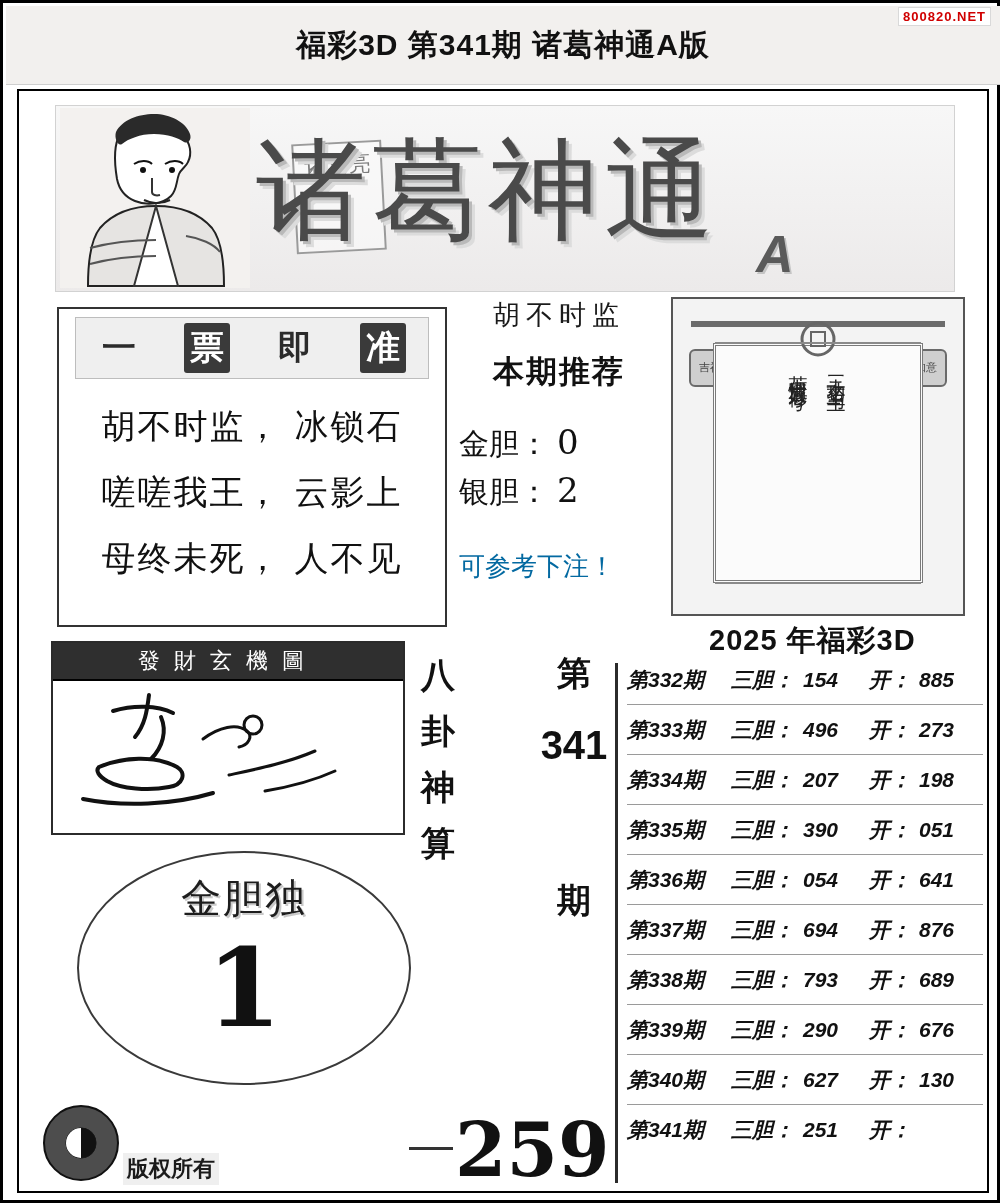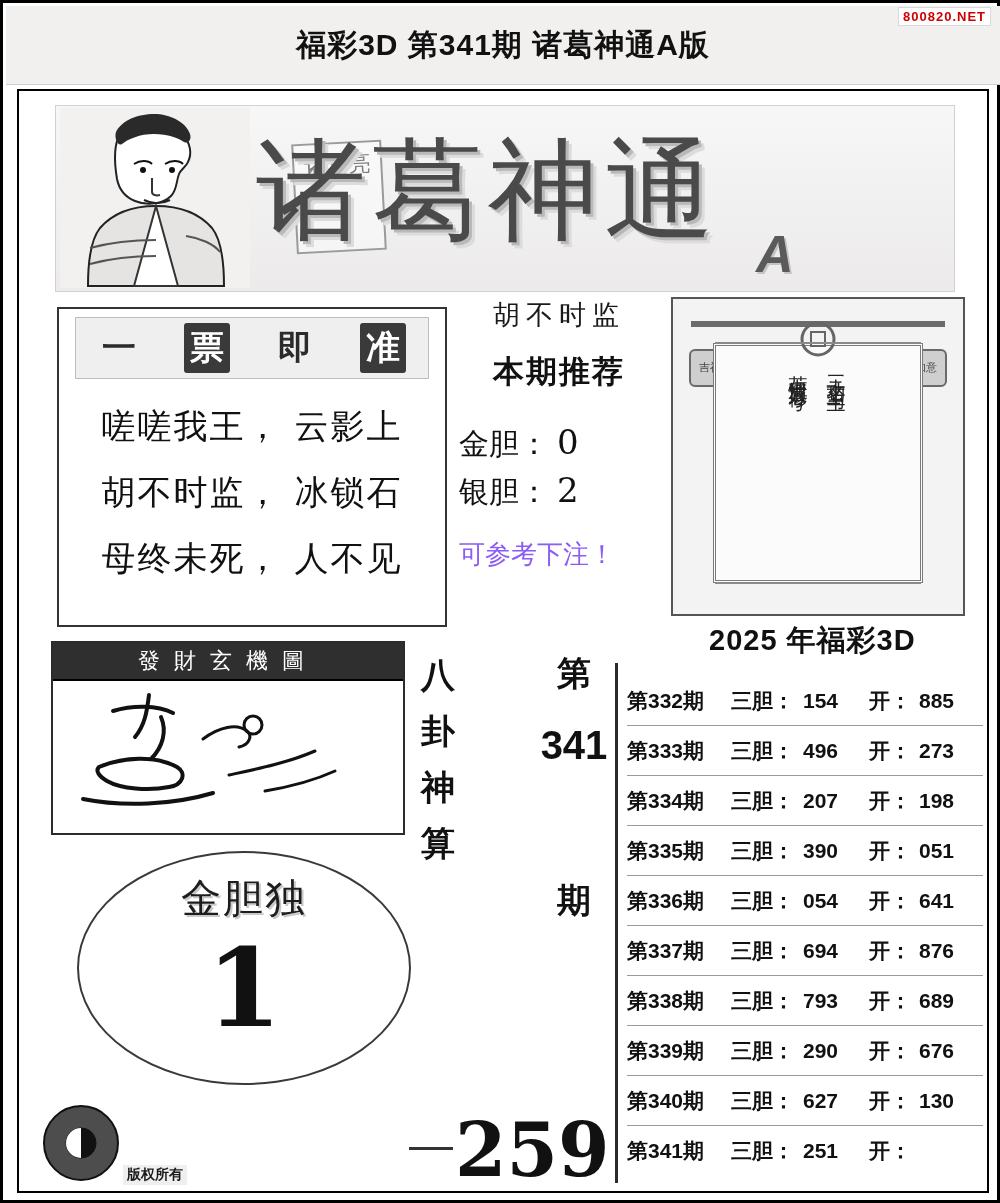--- a/index.html
+++ b/index.html
@@ -135,22 +135,22 @@
   }
   .expert .dan{
     margin-top:26px;
     font-size:30px;color:#111;
     line-height:46px;
     font-family:"DejaVu Serif","Liberation Serif",serif;
   }
   .expert .dan b{font-weight:normal;}
   .expert .dan .num{font-size:34px;padding-left:8px;}
   .expert .note{
-    margin-top:22px;
-    font-size:26px;color:#8b5cf6;
+    margin-top:34px;
+    font-size:26px;color:#0369a1;
     font-family:Liberation Mono, monospace;
   }
   
   .scrollbox{
     position:absolute;left:652px;top:206px;
     width:290px;height:315px;
     border:2px solid #555;
     background:#f3f3f3;
     overflow:hidden;
   }
@@ -180,22 +180,23 @@
     margin:0 6px;
   }
   
   .yearline{
     position:absolute;left:690px;top:530px;
     font-size:29px;font-weight:bold;color:#111;
     letter-spacing:1px;
   }
   
   .history{
-    position:absolute;left:608px;top:585px;
+    position:absolute;left:608px;top:564px;
     width:356px;
+    font-style:italic;
   }
   .hrow{
     display:flex;align-items:center;
     height:49px;
     border-bottom:1px solid #9a9a9a;
     font-size:21px;font-weight:bold;color:#111;
   }
   .hrow:last-child{border-bottom:none;}
   .hrow .c-period{width:104px;}
   .hrow .c-label{width:72px;}
@@ -276,21 +277,21 @@
     background:radial-gradient(circle,#1c1c1c 0 30%,#4d4d4d 31% 100%);
     border:2px solid #111;
   }
   .logo .yy{
     position:absolute;left:50%;top:50%;transform:translate(-50%,-50%);
     width:30px;height:30px;border-radius:50%;
     background:linear-gradient(90deg,#fff 50%,#111 50%);
   }
   .copy{
     position:absolute;left:104px;bottom:6px;
-    font-size:14px;font-weight:bold;color:#1a1a1a;
+    font-size:22px;font-weight:bold;color:#1a1a1a;
     background:#efefef;padding:1px 4px;
   }
 </style>
 </head>
 <body>
 
 <div class="page">
 
   <div class="watermark">800820.NET</div>
 
@@ -322,22 +323,22 @@
     </div>
 
     <div class="poembox">
       <div class="poemhead">
         <span>一</span>
         <span class="inv">票</span>
         <span>即</span>
         <span class="inv">准</span>
       </div>
       <div class="poemlines">
+        <div>胡不时监，  冰锁石</div>
         <div>嗟嗟我王，  云影上</div>
-        <div>胡不时监，  冰锁石</div>
         <div>母终未死，  人不见</div>
       </div>
     </div>
 
     <div class="expert">
       <div class="exp-title">胡不时监</div>
       <div class="exp-sub">本期推荐</div>
       <div class="dan">
         <b>金胆：</b><span class="num">0</span>
       </div>

